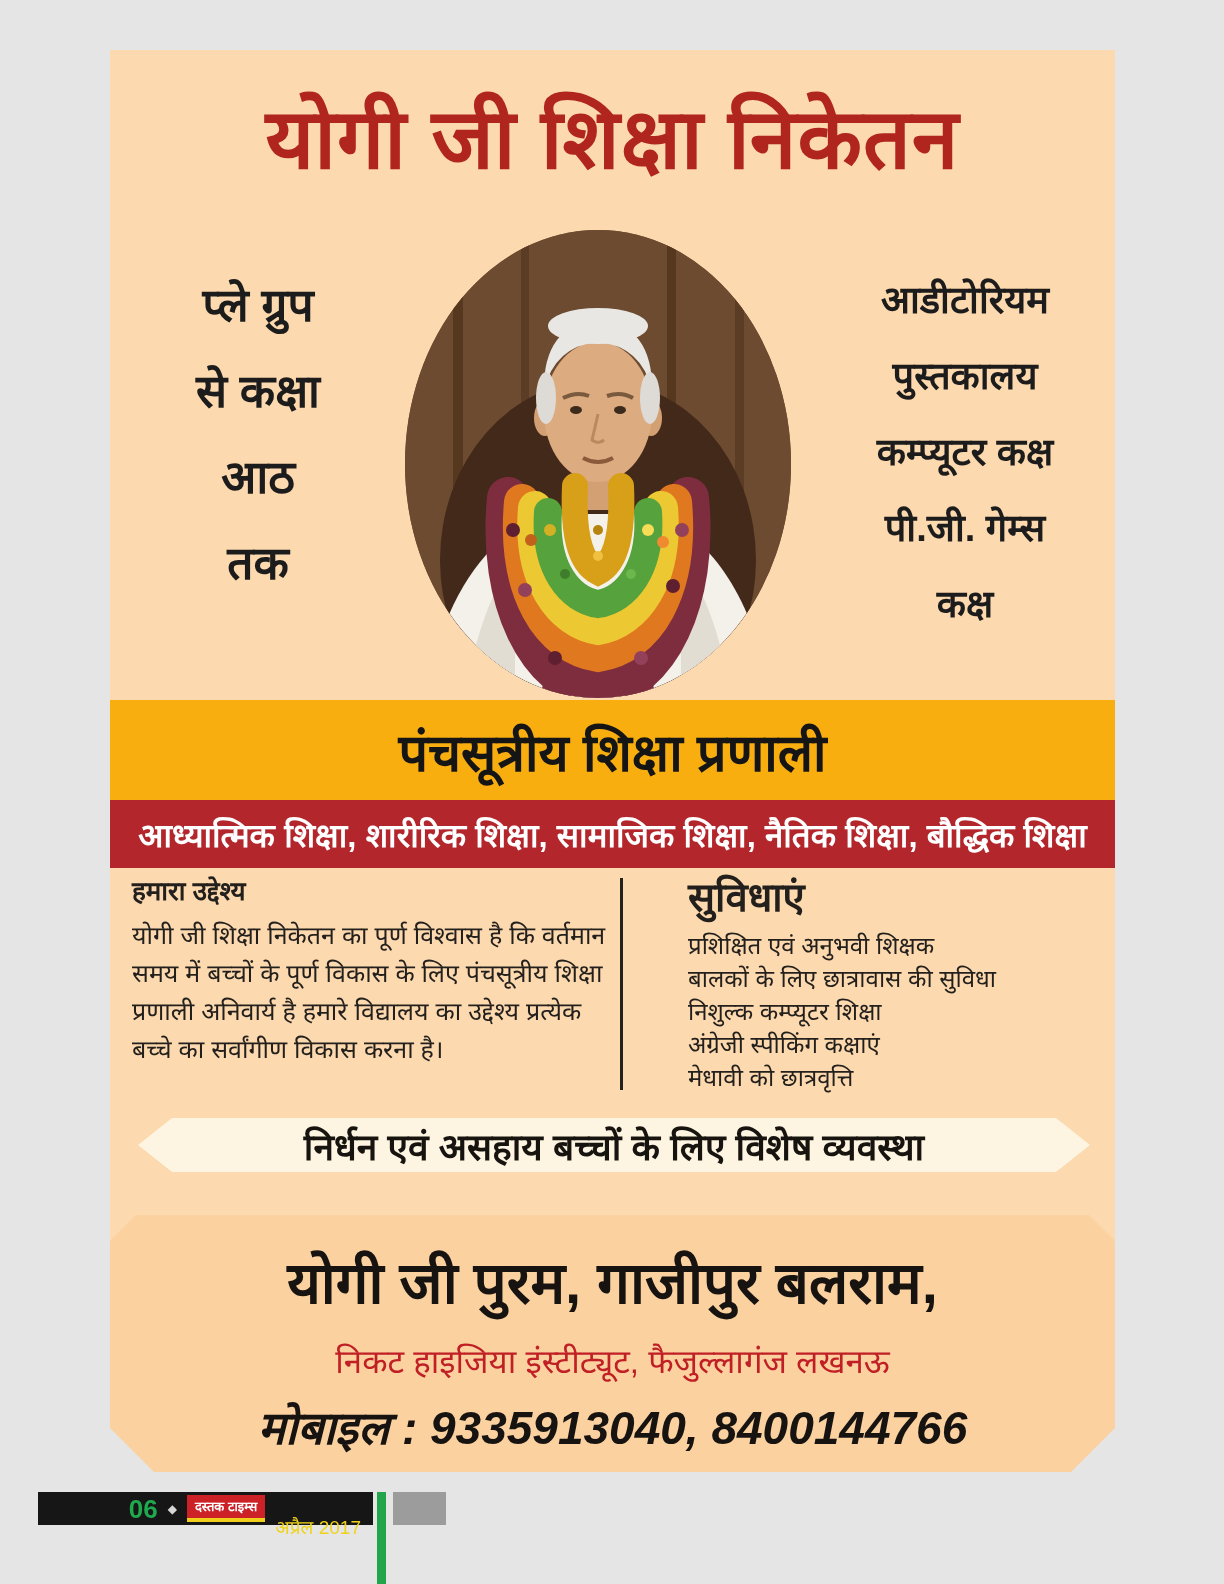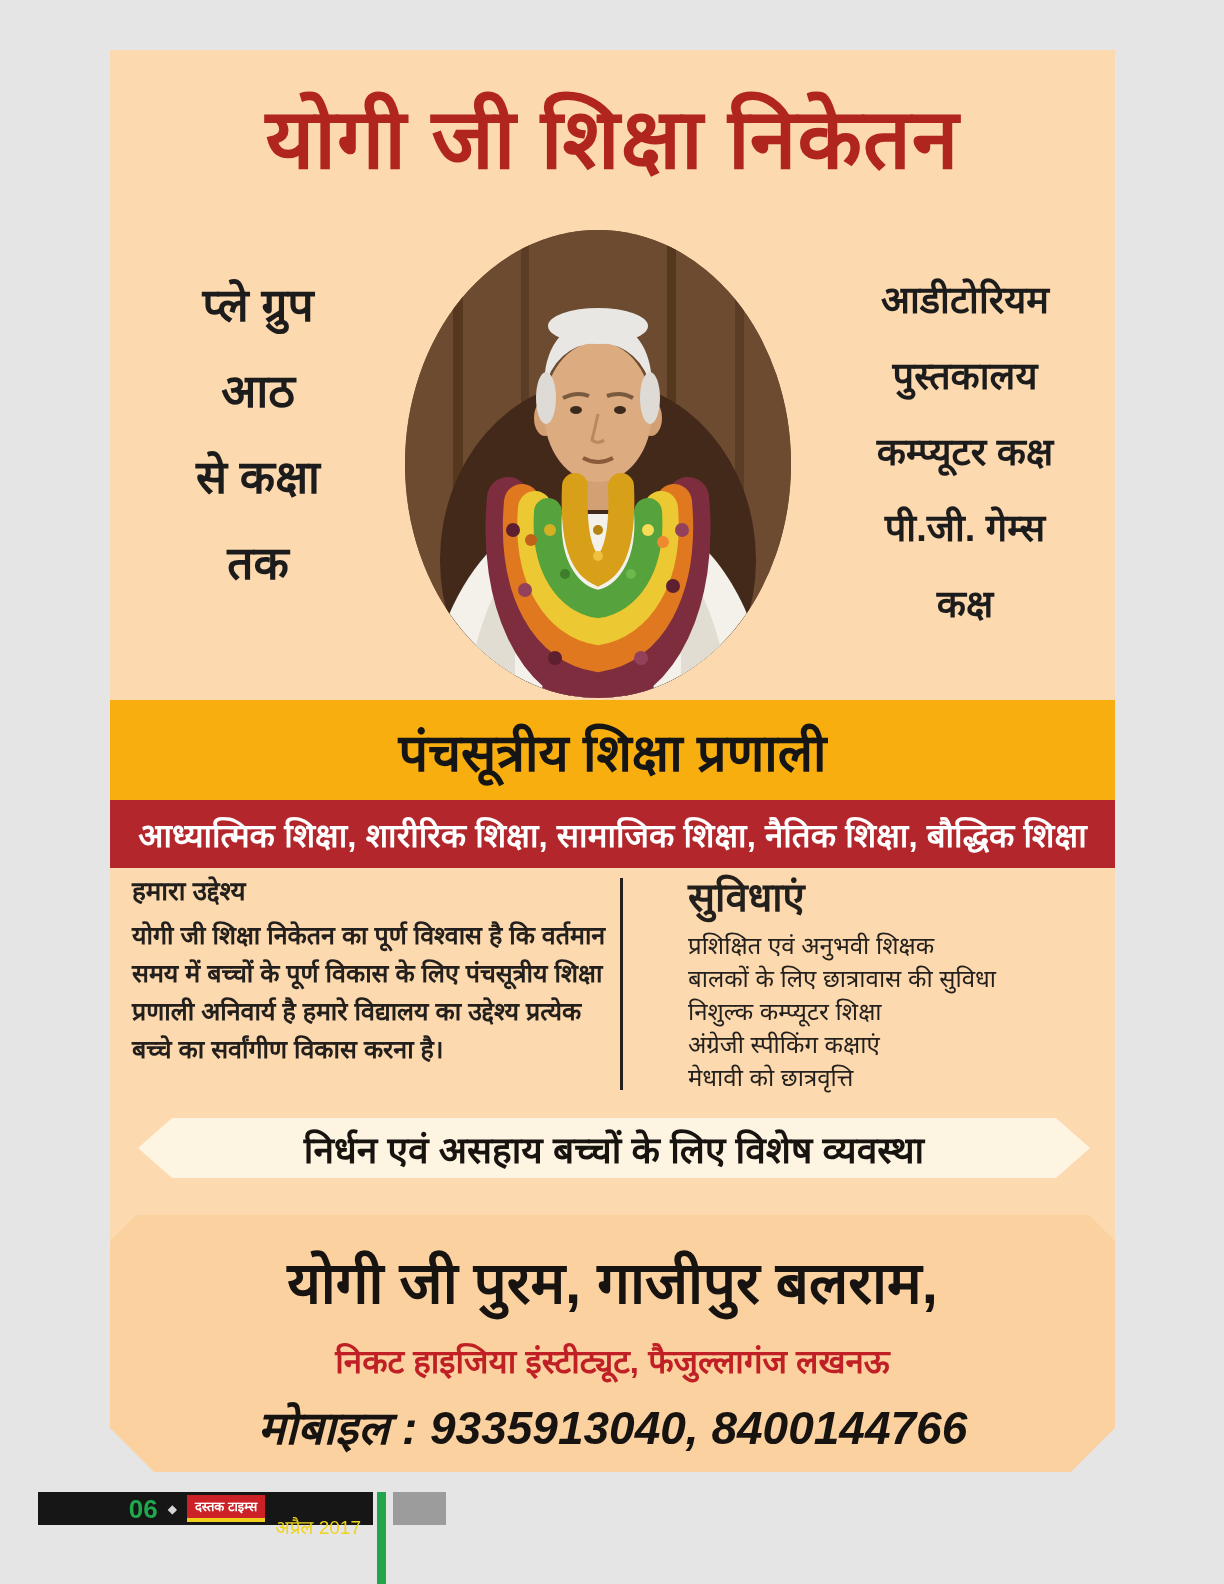--- a/index.html
+++ b/index.html
@@ -28,39 +28,39 @@
   #banner-yellow{left:110px;top:700px;width:1005px;height:100px;background:#f9ae10;
     display:flex;align-items:center;justify-content:center;
     font-size:52px;font-weight:bold;color:#151515;}
   #banner-red{left:110px;top:800px;width:1005px;height:68px;background:#b2262c;
     display:flex;align-items:center;justify-content:center;
     font-size:33px;font-weight:bold;color:#ffffff;}
 
   
   #objective{left:132px;top:872px;width:478px;color:#221f1c;}
   #objective h3{margin:0 0 8px 0;font-size:26px;font-weight:bold;}
-  #objective p{margin:0;font-size:25px;line-height:38px;font-weight:bold;}
+  #objective p{margin:0;font-size:25px;line-height:38px;font-weight:normal;}
   #col-divider{left:620px;top:878px;width:3px;height:212px;background:#25211d;}
   #facilities{left:688px;top:868px;width:420px;color:#221f1c;}
   #facilities h3{margin:0 0 6px 0;font-size:40px;font-weight:bold;}
   #facilities ul{margin:0;padding:0;list-style:none;font-size:24px;line-height:33px;font-weight:normal;}
 
   
-  #ribbon{left:138px;top:1118px;width:952px;height:60px;background:#fdf4e2;
+  #ribbon{left:138px;top:1118px;width:952px;height:54px;background:#fdf4e2;
     clip-path:polygon(0 50%,34px 0,calc(100% - 34px) 0,100% 50%,calc(100% - 34px) 100%,34px 100%);
     display:flex;align-items:center;justify-content:center;
     font-size:37px;font-weight:bold;color:#17130f;}
 
   
   #address{left:110px;top:1215px;width:1005px;height:257px;background:#fbd1a0;
     clip-path:polygon(26px 0,calc(100% - 26px) 0,100% 26px,100% calc(100% - 44px),
       calc(100% - 44px) 100%,44px 100%,0 calc(100% - 44px),0 26px);
     text-align:center;color:#171310;}
   #address .l1{margin-top:26px;font-size:58px;font-weight:bold;}
-  #address .l2{margin-top:18px;font-size:33px;font-weight:bold;color:#c02025;}
+  #address .l2{margin-top:18px;font-size:33px;font-weight:normal;color:#c02025;}
   #address .l3{margin-top:12px;font-size:46px;font-weight:bold;font-style:italic;}
 
   
   #footer-bar{left:38px;top:1492px;width:335px;height:33px;background:#161616;
     display:flex;align-items:center;justify-content:flex-end;gap:10px;padding-right:12px;box-sizing:border-box;padding-left:46px;}
   #footer-page-num{color:#1fa84d;font-size:26px;font-weight:bold;line-height:1;}
   #footer-diamond{color:#d6d6d6;font-size:12px;line-height:1;}
   #footer-logo{background:#cc2127;color:#ffffff;font-size:13px;font-weight:bold;
     padding:1px 8px 0 8px;border-bottom:4px solid #f0cf1b;line-height:22px;}
   #footer-issue{color:#efd318;font-size:19px;font-weight:normal;line-height:1;margin-top:38px;}
@@ -71,22 +71,22 @@
 <body>
 
 <div id="page">
 
   <div id="ad-main" class="abs" style="background-color: rgb(252, 217, 174);"></div>
 
   <div id="ad-title" class="abs" style="color: rgb(177, 37, 31);">योगी जी शिक्षा निकेतन</div>
 
   <div id="left-col" class="abs side-col">
     <div>प्ले ग्रुप</div>
+    <div>से कक्षा</div>
     <div>आठ</div>
-    <div>से कक्षा</div>
     <div>तक</div>
   </div>
 
   <div id="portrait" class="abs">
     <svg width="386" height="468" viewBox="0 0 386 468" xmlns="http://www.w3.org/2000/svg">
 
       <rect x="0" y="0" width="386" height="468" fill="#6d4b30"></rect>
       <rect x="48" y="0" width="10" height="468" fill="#56381f"></rect>
       <rect x="116" y="0" width="8" height="468" fill="#5b3c24"></rect>
       <rect x="262" y="0" width="9" height="468" fill="#56381f"></rect>

